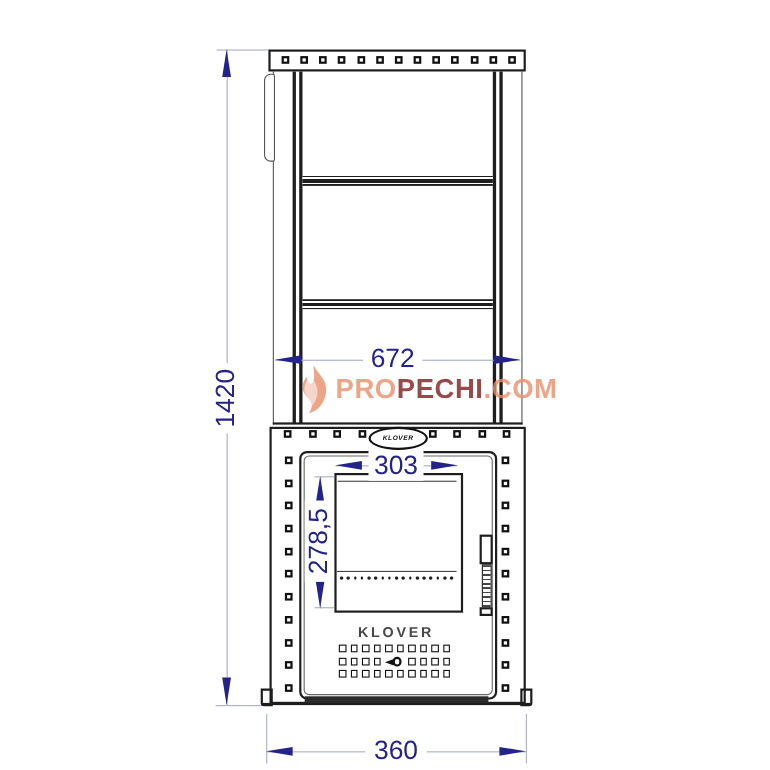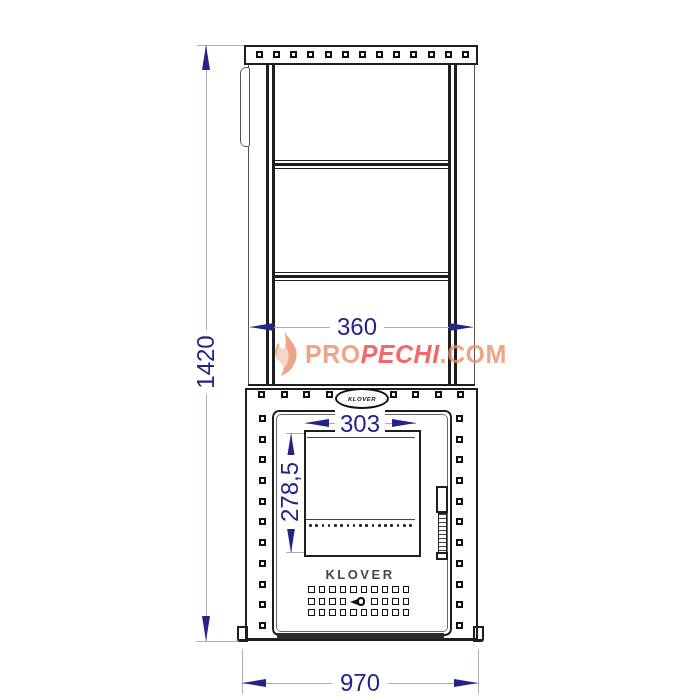--- a/index.html
+++ b/index.html
@@ -48,21 +48,21 @@
   .brand{position:absolute;left:300px;top:567px;width:120px;text-align:center;z-index:4;
          font-size:13px;font-weight:bold;letter-spacing:2.5px;color:#474747;}
   
   .keyhole{width:18px;height:8px;display:flex;align-items:center;flex:0 0 auto;}
   .keyhole .tail{width:0;height:0;border-top:3.5px solid transparent;border-bottom:3.5px solid transparent;border-right:8px solid #111;}
   .keyhole .ring{box-sizing:border-box;width:8.5px;height:8.5px;border:2.4px solid #111;border-radius:50%;background:#fff;margin-left:-1px;}
   
   .wm{position:absolute;left:268px;top:330px;width:180px;height:48px;display:flex;align-items:center;z-index:40;opacity:.8;}
   .wmText{font-size:25px;font-weight:bold;letter-spacing:.5px;line-height:1;white-space:nowrap;}
   .wmOrange{color:#e8906a;}
-  .wmGray{color:#ef4444;font-style:italic;}
+  .wmGray{color:#7f1d1d;}
 </style>
 </head>
 <body>
 
 <div class="canvas">
 
   <div class="frame" style="left:244px;top:45px;width:234px;height:20px;z-index:3;"></div>
   <div class="rowflex" style="left:256px;top:51px;width:213px;height:7px;z-index:4;">
       <div class="sq"></div>
       <div class="sq"></div>
@@ -223,42 +223,42 @@
   <div class="dimline" style="left:197px;top:44.5px;width:47px;height:1px;"></div>
   <div class="dimline" style="left:196px;top:640.5px;width:42px;height:1px;"></div>
   <div class="dimline" style="left:205.5px;top:45px;width:1px;height:596px;"></div>
   <div class="arr up" style="left:201.5px;top:45px;"></div>
   <div class="arr down" style="left:201.5px;top:616px;"></div>
   <div class="dimlabel rot" style="left:174px;top:347px;width:64px;height:30px;">1420</div>
 
   <div class="dimline" style="left:250px;top:327px;width:223px;height:1px;"></div>
   <div class="arr left" style="left:250px;top:322.5px;"></div>
   <div class="arr right" style="left:449px;top:322.5px;"></div>
-  <div class="dimlabel" style="left:330px;top:313px;width:54px;height:28px;">360</div>
+  <div class="dimlabel" style="left:330px;top:313px;width:54px;height:28px;">672</div>
 
   <div class="dimline" style="left:304.5px;top:411px;width:1px;height:20px;"></div>
   <div class="dimline" style="left:415.5px;top:411px;width:1px;height:20px;"></div>
   <div class="dimline" style="left:305px;top:423px;width:111px;height:1px;z-index:6;"></div>
   <div class="arr left" style="left:305px;top:419px;z-index:6;"></div>
   <div class="arr right" style="left:392px;top:419px;z-index:6;"></div>
   <div class="dimlabel" style="left:335px;top:410px;width:50px;height:27px;z-index:7;">303</div>
 
   <div class="dimline" style="left:286px;top:433px;width:18px;height:1px;z-index:6;"></div>
   <div class="dimline" style="left:286px;top:552px;width:18px;height:1px;z-index:6;"></div>
   <div class="dimline" style="left:290.5px;top:433px;width:1px;height:120px;z-index:6;"></div>
   <div class="arr up" style="left:286.5px;top:433px;z-index:6;"></div>
   <div class="arr down" style="left:286.5px;top:528px;z-index:6;"></div>
   <div class="dimlabel rot" style="left:253px;top:479px;width:74px;height:26px;z-index:7;">278,5</div>
 
   <div class="dimline" style="left:241.5px;top:649px;width:1px;height:45px;"></div>
   <div class="dimline" style="left:477.5px;top:649px;width:1px;height:45px;"></div>
   <div class="dimline" style="left:242px;top:683px;width:236px;height:1px;"></div>
   <div class="arr left" style="left:242px;top:678.5px;"></div>
   <div class="arr right" style="left:454px;top:678.5px;"></div>
-  <div class="dimlabel" style="left:332px;top:669px;width:56px;height:28px;">970</div>
+  <div class="dimlabel" style="left:332px;top:669px;width:56px;height:28px;">360</div>
 
   <div class="wm">
     <span style="width:36px;height:46px;display:inline-block;">
       <svg viewBox="0 0 32 44" width="36" height="46">
         <path d="M15 1 C19 9 27 13 26 24 C25 33 20 40 11 43 C15 37 14 33 9 28 C4 23 5 16 9 11 C10 17 13 19 15 15 C16.5 11 15 6 15 1 Z" fill="#e8906a"></path>
         <path d="M13 10 C16 16 20 20 18 28 C17 33 14 37 10 39 C13 34 11 30 8 26 C6 22 8 16 10 13 C11 15 12 13 13 10 Z" fill="#ffffff" opacity="0.55"></path>
       </svg>
     </span>
     <span class="wmText" style="margin-left:1px;">
       <span class="wmOrange">PRO</span><span class="wmGray">PECHI</span><span class="wmOrange">.COM</span>

